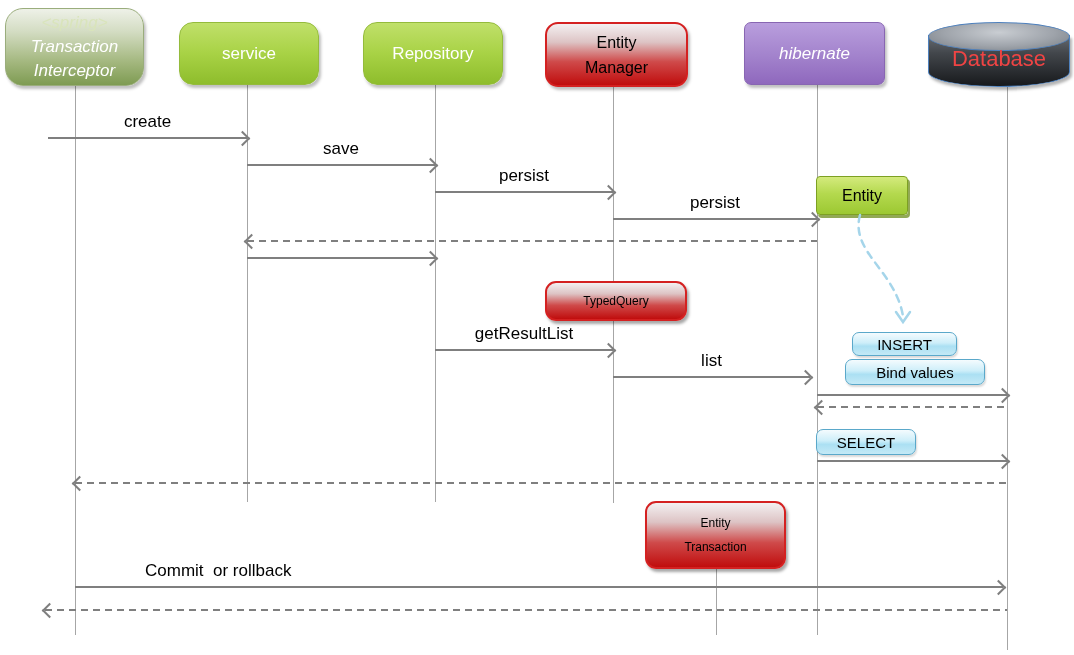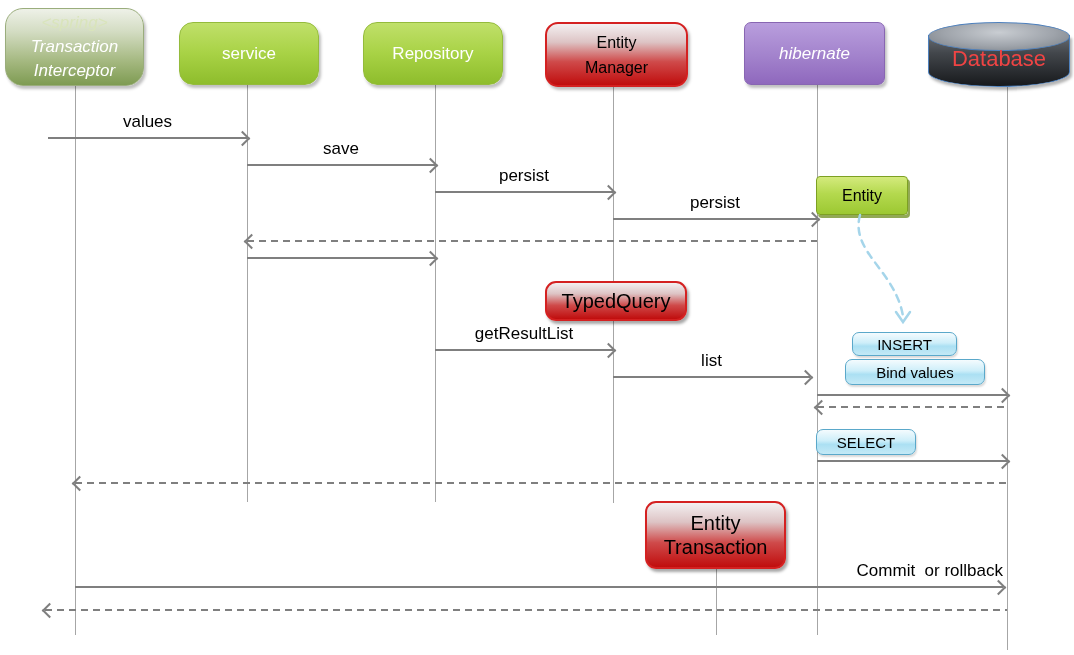--- a/index.html
+++ b/index.html
@@ -55,38 +55,38 @@
   .line{height:2px;}
   .line.solid{background:#7f7f7f;}
   .line.dashed{background:repeating-linear-gradient(90deg,#7f7f7f 0 7px,transparent 7px 12px);}
   .line.abs{position:absolute;}
   .msg{position:absolute;}
   .msg .line{position:relative;}
   .msg-label{
     display:block;text-align:center;font-size:17px;line-height:22px;margin-bottom:4px;
     color:#000;white-space:pre;
   }
-  .msg-label.left{text-align:right;padding-left:70px;}
+  .msg-label.left{text-align:left;padding-left:70px;}
   .ah{
     position:absolute;top:-4px;width:9px;height:9px;
     border-top:2px solid #7f7f7f;border-right:2px solid #7f7f7f;
   }
   .ah-r{right:-1px;transform:rotate(45deg);}
   .ah-l{left:-1px;transform:rotate(-135deg);}
   
   .note-green{
     position:absolute;display:flex;align-items:center;justify-content:center;
     background:linear-gradient(180deg,#d4ea7d 0%,#b4d94e 45%,#9cc832 100%);
     border:1px solid #7da023;border-radius:4px;color:#000;font-size:16px;
     box-shadow:2px 3px 0 rgba(110,140,30,0.75);
   }
   .note-red{
     position:absolute;display:flex;flex-direction:column;align-items:center;justify-content:center;
     background:linear-gradient(180deg,#f3f0f1 0%,#ddc3c4 30%,#cf4a4a 62%,#c00d0d 100%);
-    border:2px solid #d42121;border-radius:11px;color:#000;font-size:20px;line-height:24px;
+    border:2px solid #d42121;border-radius:11px;color:#000;font-size:12px;line-height:24px;
     box-shadow:2px 3px 3px rgba(0,0,0,0.35);
   }
   .note-blue{
     position:absolute;display:flex;align-items:center;justify-content:center;
     background:linear-gradient(180deg,#f4fbfe 0%,#cdeef9 45%,#abe0f3 60%,#c3e9f6 100%);
     border:1px solid #5aa8ca;border-radius:7px;color:#000;font-size:15px;
     box-shadow:1px 2px 2px rgba(0,0,0,0.15);
   }
 </style>
 </head>
@@ -118,21 +118,21 @@
 <div class="participant p-purple" style="left:744px;top:22px;width:139px;height:61px;">
   <span>hibernate</span>
 </div>
 <div class="db">
   <div class="db-body"></div>
   <div class="db-top"></div>
   <div class="db-label">Database</div>
 </div>
 
 <div class="msg" style="left:48px;top:111px;width:199px;">
-  <span class="msg-label">values</span>
+  <span class="msg-label">create</span>
   <div class="line solid">
       <span class="ah ah-r"></span>
     </div>
 </div>
 <div class="msg" style="left:247px;top:138px;width:188px;">
   <span class="msg-label">save</span>
   <div class="line solid">
       <span class="ah ah-r"></span>
     </div>
 </div>

